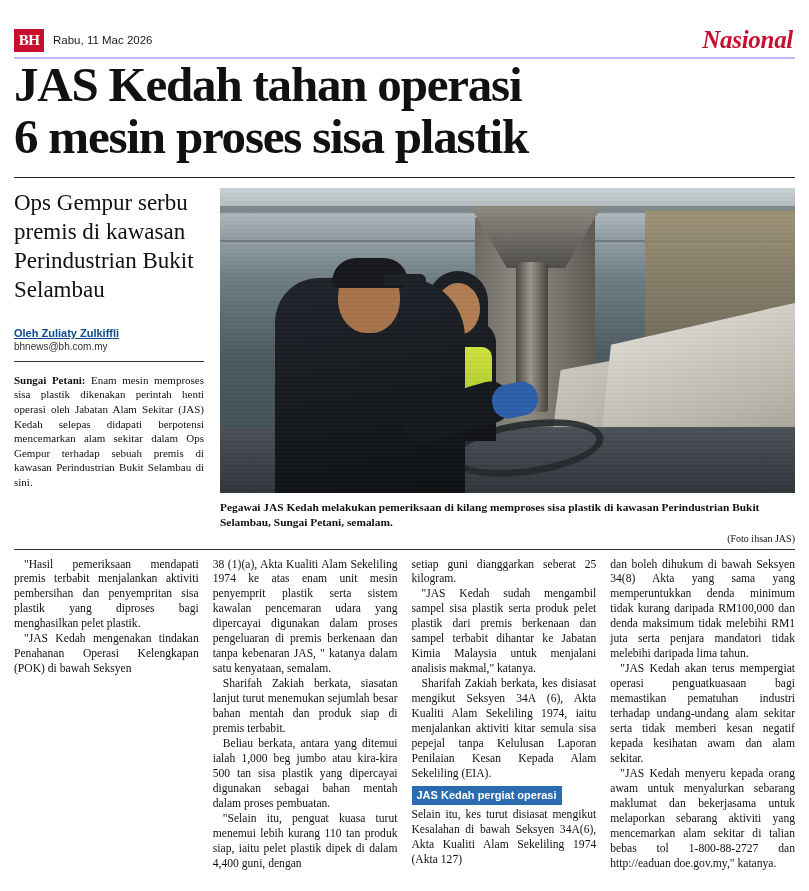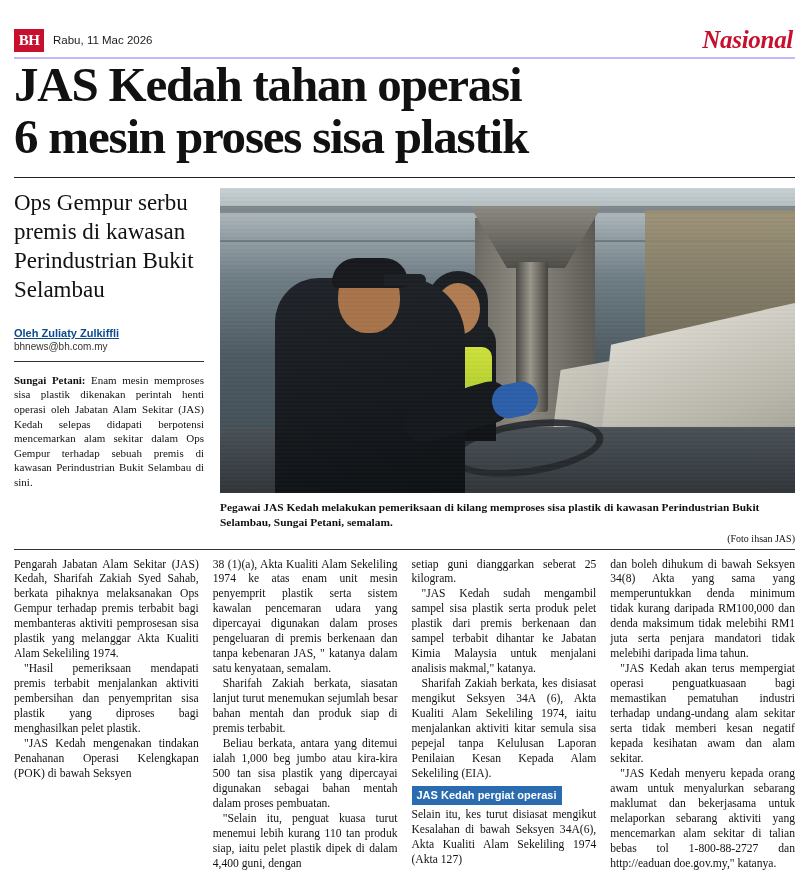--- a/index.html
+++ b/index.html
@@ -371,21 +371,20 @@
       <div class="caption">Pegawai JAS Kedah melakukan pemeriksaan di kilang memproses sisa plastik di kawasan Perindustrian Bukit Selambau, Sungai Petani, semalam.</div>
       <div class="photo-credit">(Foto ihsan JAS)</div>
     </div>
   </div>
 
   <div class="body-rule"></div>
 
   <div class="columns">
 
     <div class="col">
-      <p class="first">Pengarah Jabatan Alam Sekitar (JAS) Kedah, Sharifah Zakiah Syed Sahab, berkata pihaknya melaksanakan Ops Gempur terhadap premis terbabit bagi membanteras aktiviti pemprosesan sisa plastik yang melanggar Akta Kualiti Alam Sekeliling 1974.</p>
       <p>"Hasil pemeriksaan mendapati premis terbabit menjalankan aktiviti pembersihan dan penyempritan sisa plastik yang diproses bagi menghasilkan pelet plastik.</p>
       <p>"JAS Kedah mengenakan tindakan Penahanan Operasi Kelengkapan (POK) di bawah Seksyen</p>
     </div>
 
     <div class="col">
       <p class="first">38 (1)(a), Akta Kualiti Alam Sekeliling 1974 ke atas enam unit mesin penyemprit plastik serta sistem kawalan pencemaran udara yang dipercayai digunakan dalam proses pengeluaran di premis berkenaan dan tanpa kebenaran JAS, " katanya dalam satu kenyataan, semalam.</p>
       <p>Sharifah Zakiah berkata, siasatan lanjut turut menemukan sejumlah besar bahan mentah dan produk siap di premis terbabit.</p>
       <p>Beliau berkata, antara yang ditemui ialah 1,000 beg jumbo atau kira-kira 500 tan sisa plastik yang dipercayai digunakan sebagai bahan mentah dalam proses pembuatan.</p>
       <p>"Selain itu, penguat kuasa turut menemui lebih kurang 110 tan produk siap, iaitu pelet plastik dipek di dalam 4,400 guni, dengan</p>
     </div>

